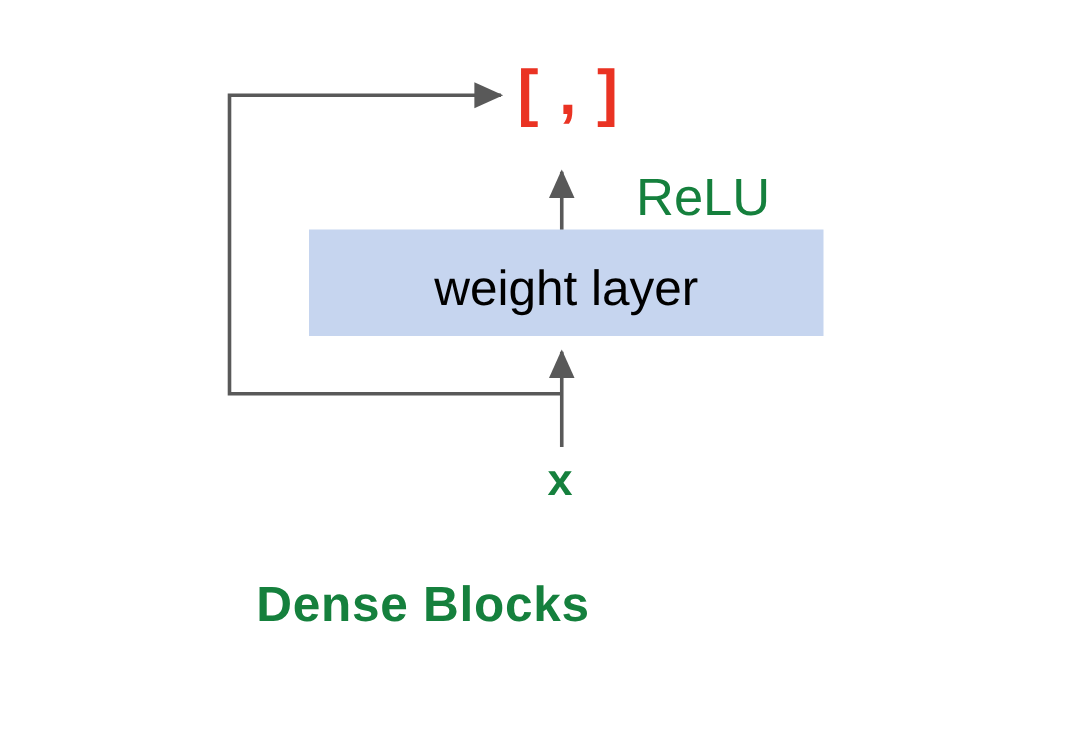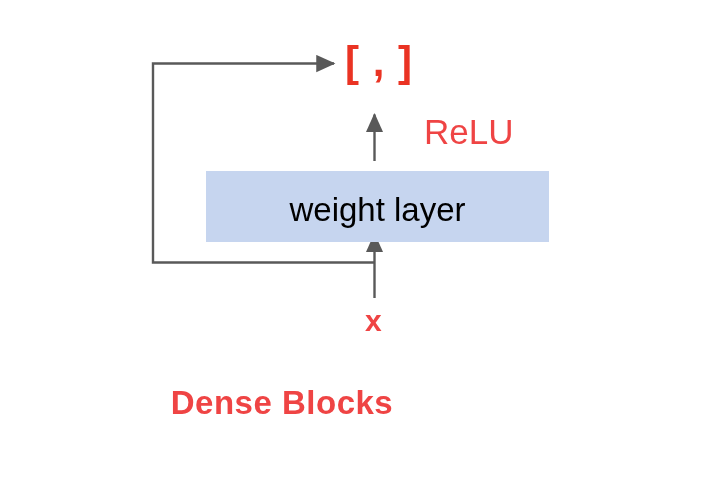--- a/index.html
+++ b/index.html
@@ -21,28 +21,28 @@
   #diagram-svg {
     position: absolute;
     left: 0;
     top: 0;
     width: 714px;
     height: 494px;
   }
   .lbl {
     position: absolute;
     white-space: nowrap;
-    color: #ef4444;
+    color: #15803d;
     line-height: 1;
   }
   
   #weight-layer-box {
     position: absolute;
     left: 206px;
-    top: 171px;
+    top: 153px;
     width: 343px;
     height: 71px;
     background: #c6d5ef;
   }
   #weight-layer-label {
     position: absolute;
     left: 0;
     top: 0;
     width: 343px;
     height: 71px;

